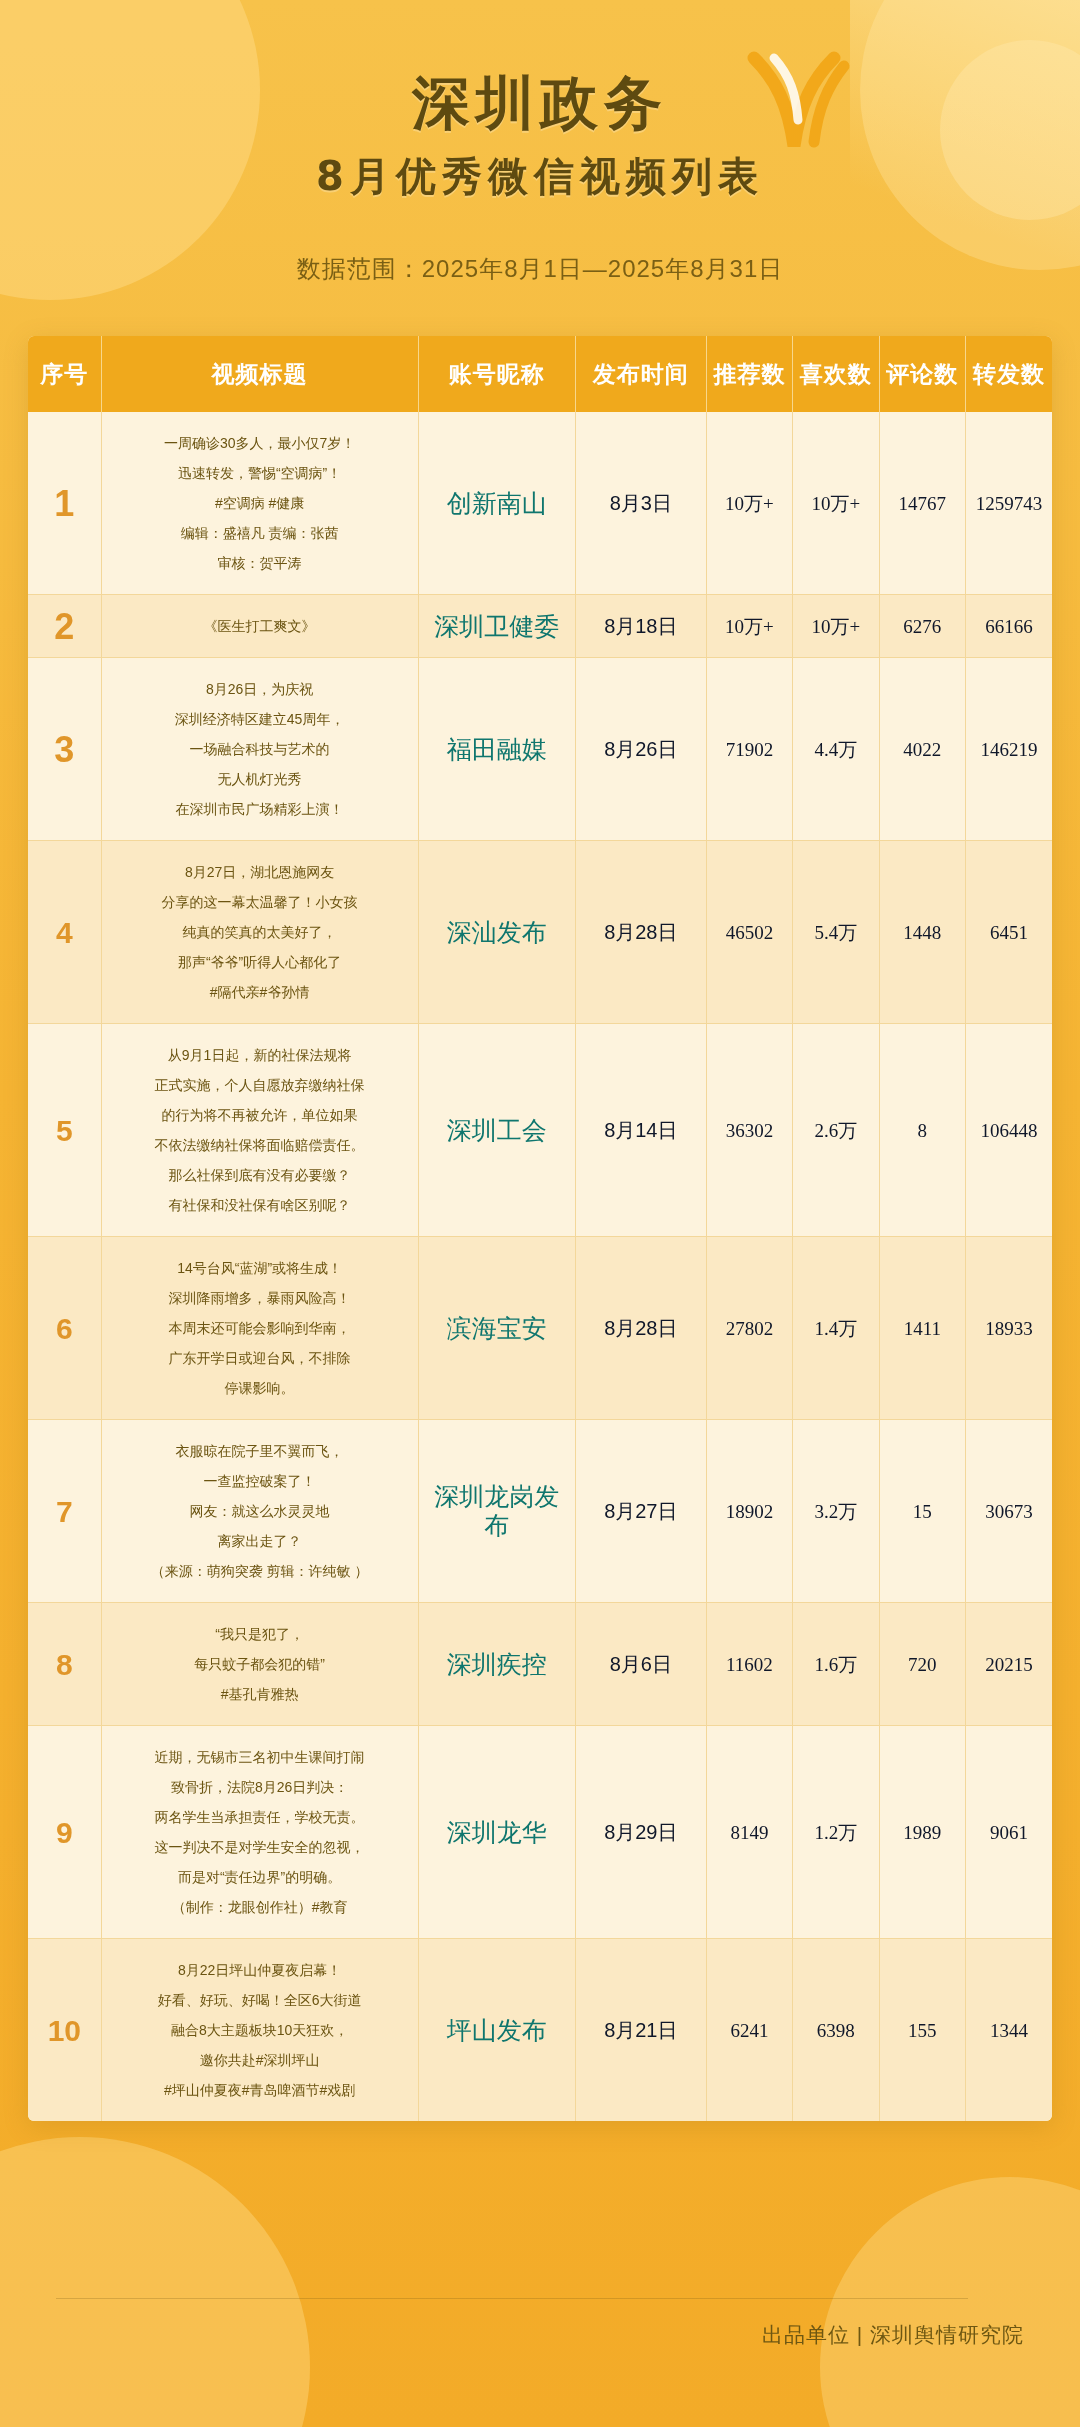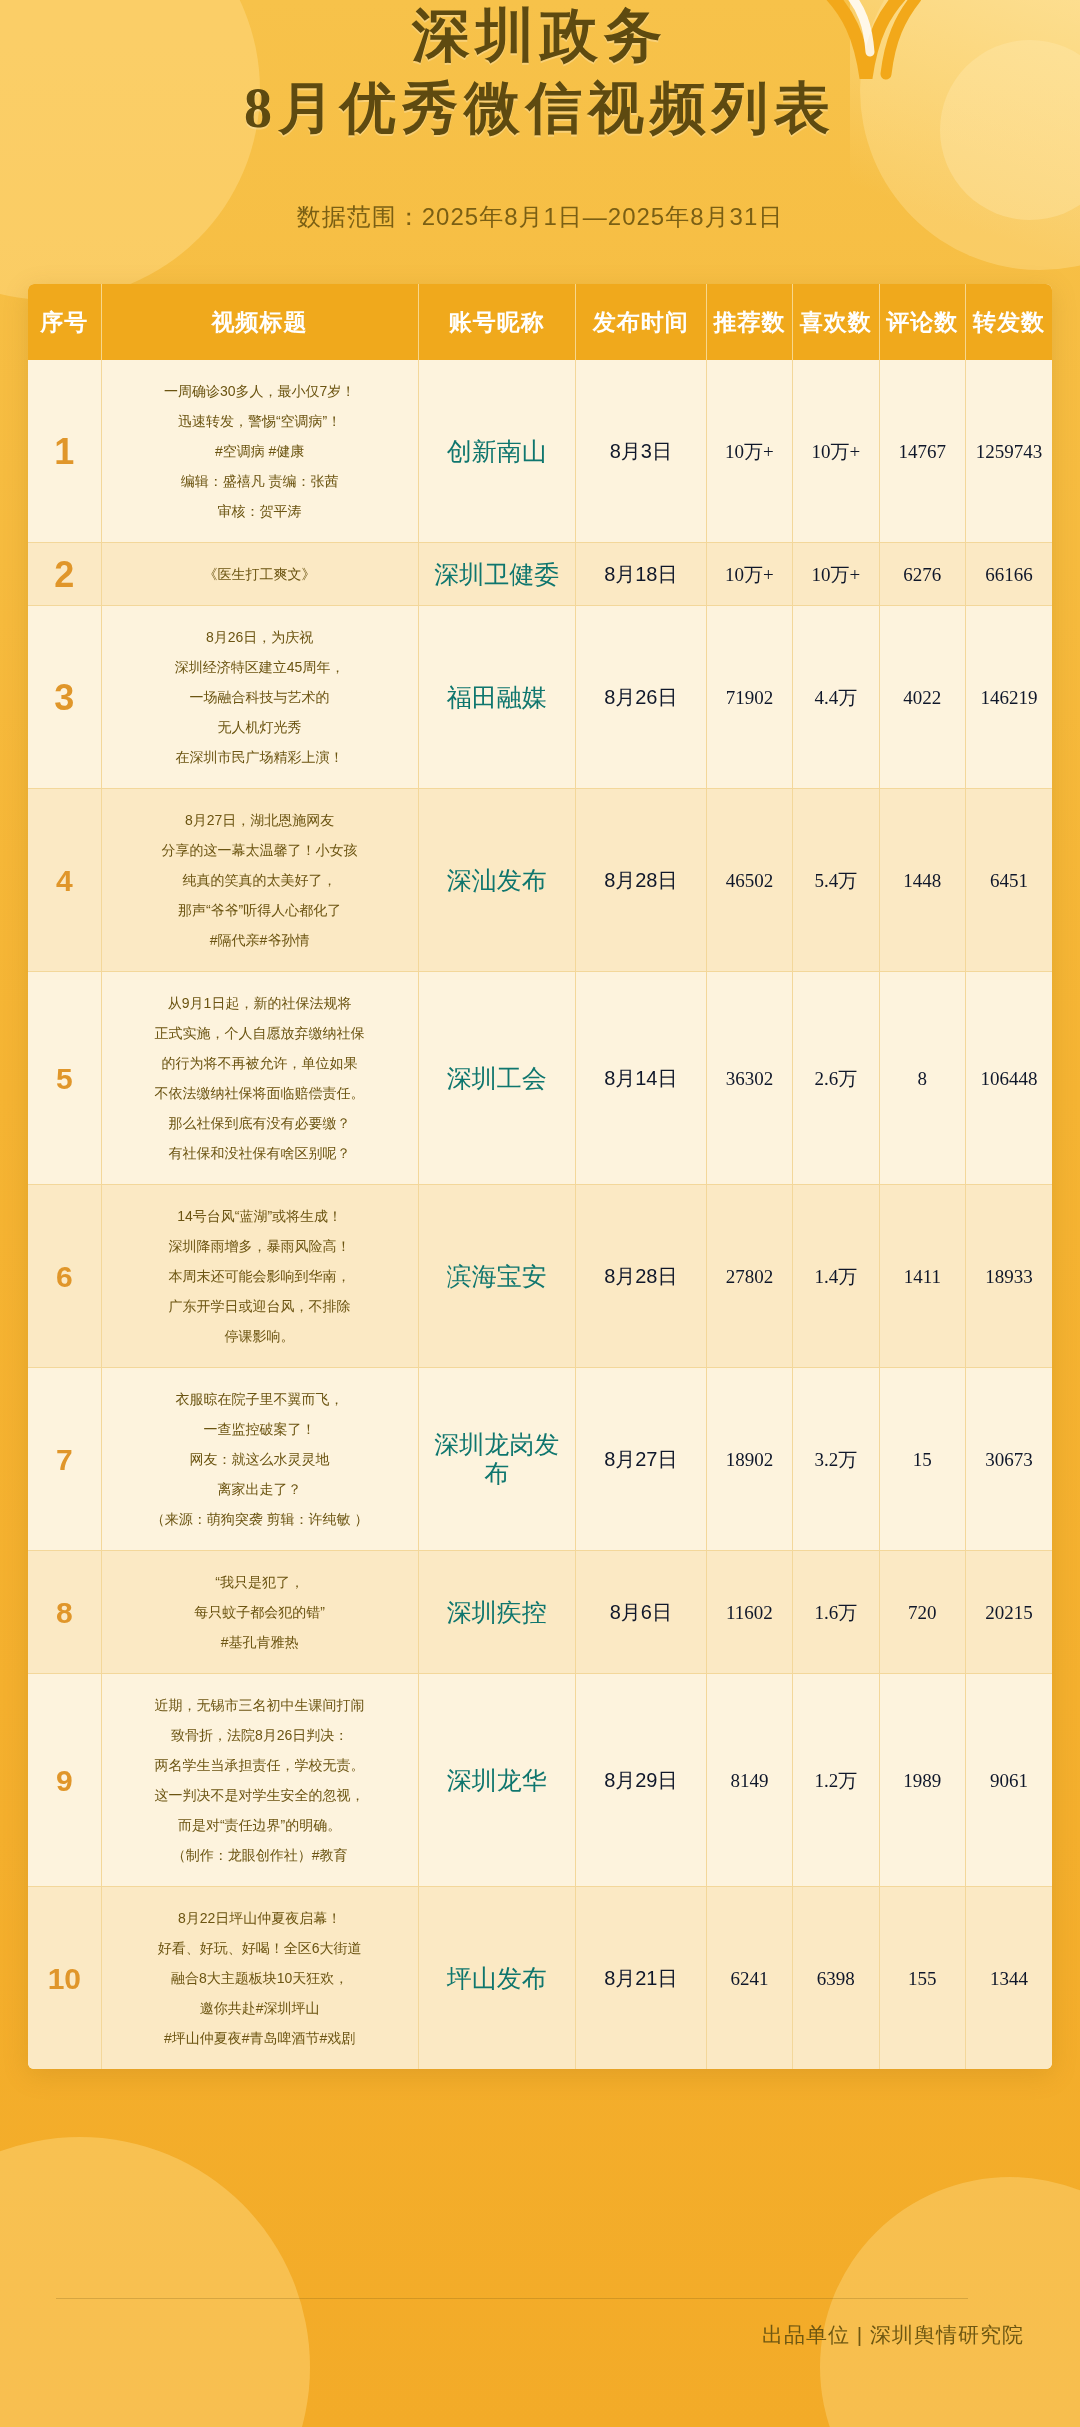--- a/index.html
+++ b/index.html
@@ -58,53 +58,53 @@
   }
   .deco-stripe {
     top: 0; right: 0;
     width: 230px; height: 300px;
     background: linear-gradient(200deg, rgba(255,235,175,.55) 0%, rgba(255,235,175,0) 70%);
   }
 
   
   .header {
     position: relative;
+    padding-top: 68px;
     text-align: center;
     z-index: 3;
   }
   .title-wrap {
     position: relative;
     display: inline-block;
   }
   .title-line {
     font-family: "DejaVu Sans", "Liberation Sans", sans-serif;
     font-weight: bold;
     color: #5e4a10;
     letter-spacing: 6px;
     text-shadow: 0 2px 0 rgba(255,255,255,.25);
   }
   .title-line1 {
     font-size: 58px;
     line-height: 70px;
   }
   .title-line2 {
-    font-size: 56px;
+    font-size: 40px;
     line-height: 76px;
-    font-family: Liberation Serif, serif;
   }
   .logo-mark {
     position: absolute;
     right: -92px;
     top: -18px;
     width: 112px;
     height: 104px;
   }
 
   .subtitle {
-    margin-top: 50px;
+    margin-top: 34px;
     color: #7a5f14;
     font-size: 24px;
     line-height: 42px;
     letter-spacing: 1px;
   }
 
   
   .card {
     position: relative;
     z-index: 3;

